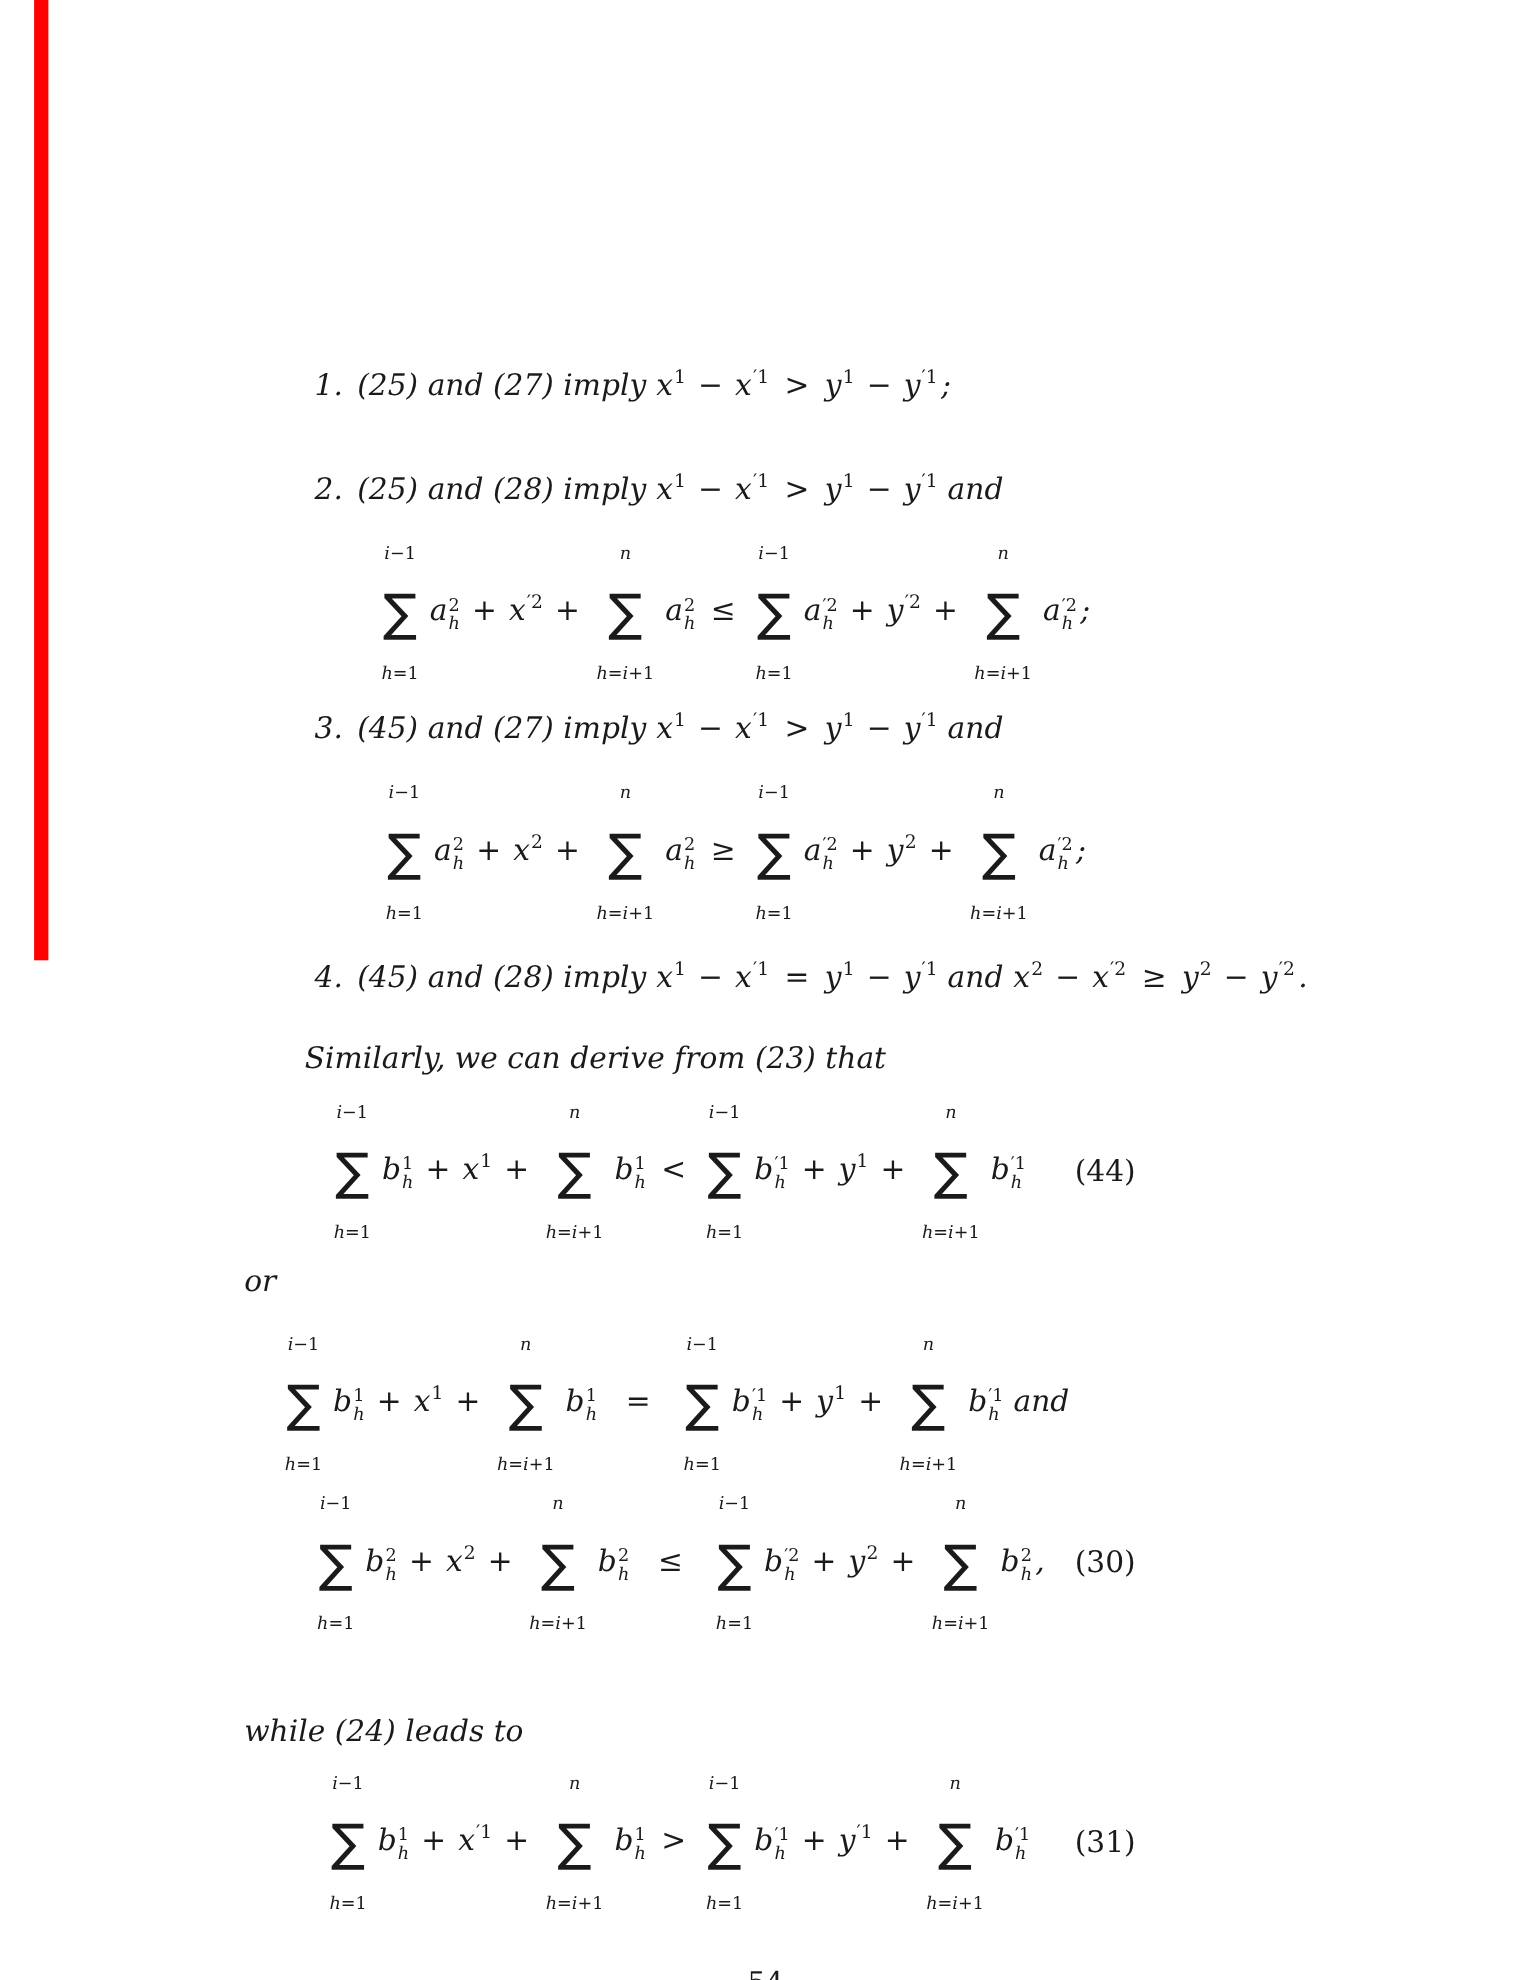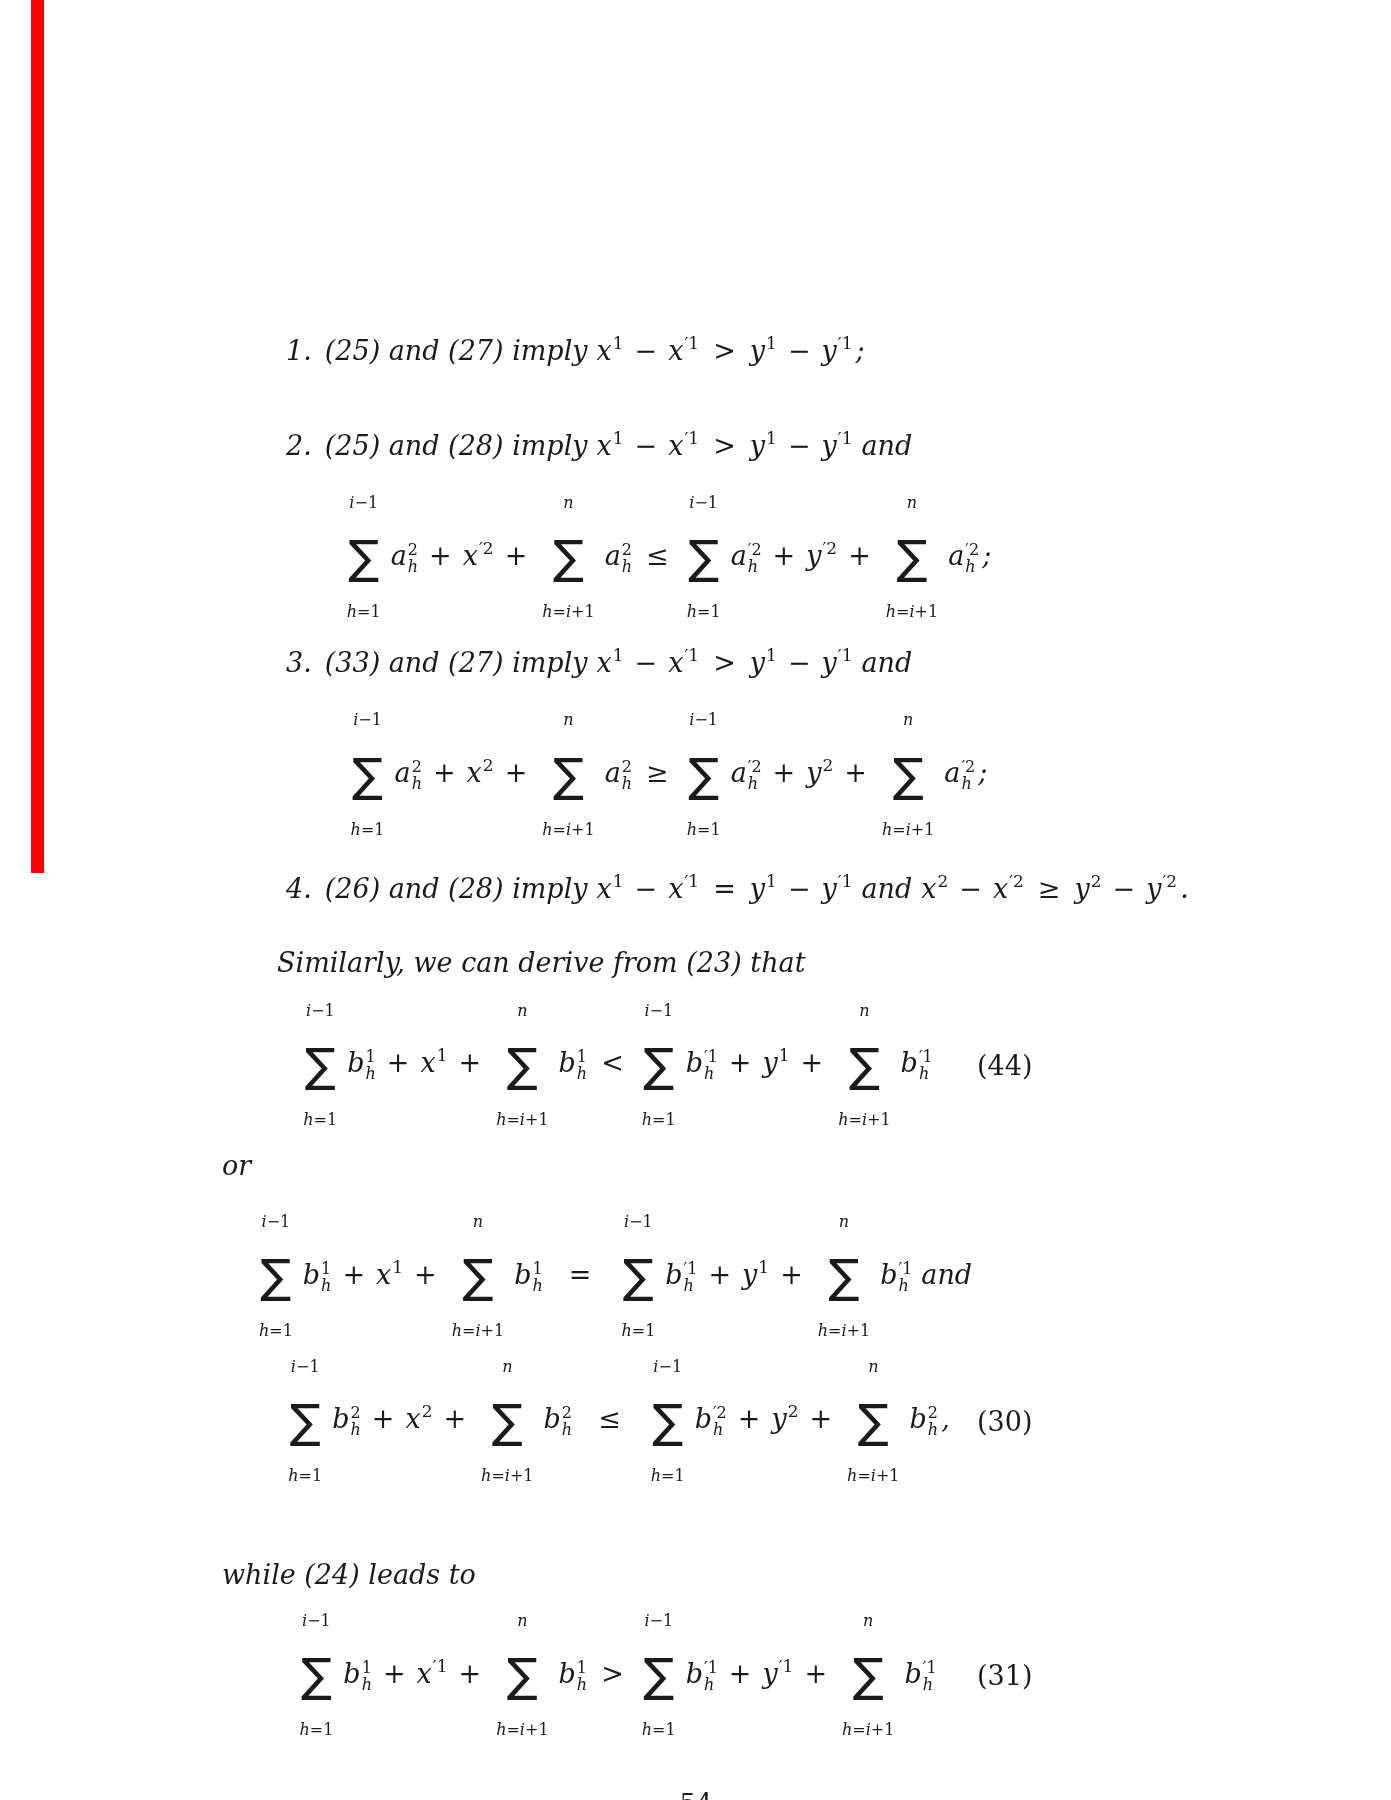--- a/index.html
+++ b/index.html
@@ -152,21 +152,21 @@
         </span><span class="mvar">
           <span class="mbase">a</span>
           <span class="mstack">
             <span class="mssup">′2</span>
             <span class="mssub">h</span>
           </span>
         </span><span class="mpunct">;</span></div>
 
     <div class="case case--3">
       <span class="num">3.</span>
-      <span class="caseline"><span class="mword">(33) and (27) imply</span><span class="mvar">
+      <span class="caseline"><span class="mword">(45) and (27) imply</span><span class="mvar">
             <span class="mbase">x</span>
             <span class="msup">1</span>
           </span><span class="mop">−</span><span class="mvar">
             <span class="mbase">x</span>
             <span class="msup">′1</span>
           </span><span class="mrel">&gt;</span><span class="mvar">
             <span class="mbase">y</span>
             <span class="msup">1</span>
           </span><span class="mop">−</span><span class="mvar">
             <span class="mbase">y</span>
@@ -216,21 +216,21 @@
         </span><span class="mvar">
           <span class="mbase">a</span>
           <span class="mstack">
             <span class="mssup">′2</span>
             <span class="mssub">h</span>
           </span>
         </span><span class="mpunct">;</span></div>
 
     <div class="case case--4">
       <span class="num">4.</span>
-      <span class="caseline"><span class="mword">(26) and (28) imply</span><span class="mvar">
+      <span class="caseline"><span class="mword">(45) and (28) imply</span><span class="mvar">
             <span class="mbase">x</span>
             <span class="msup">1</span>
           </span><span class="mop">−</span><span class="mvar">
             <span class="mbase">x</span>
             <span class="msup">′1</span>
           </span><span class="mrel">=</span><span class="mvar">
             <span class="mbase">y</span>
             <span class="msup">1</span>
           </span><span class="mop">−</span><span class="mvar">
             <span class="mbase">y</span>

